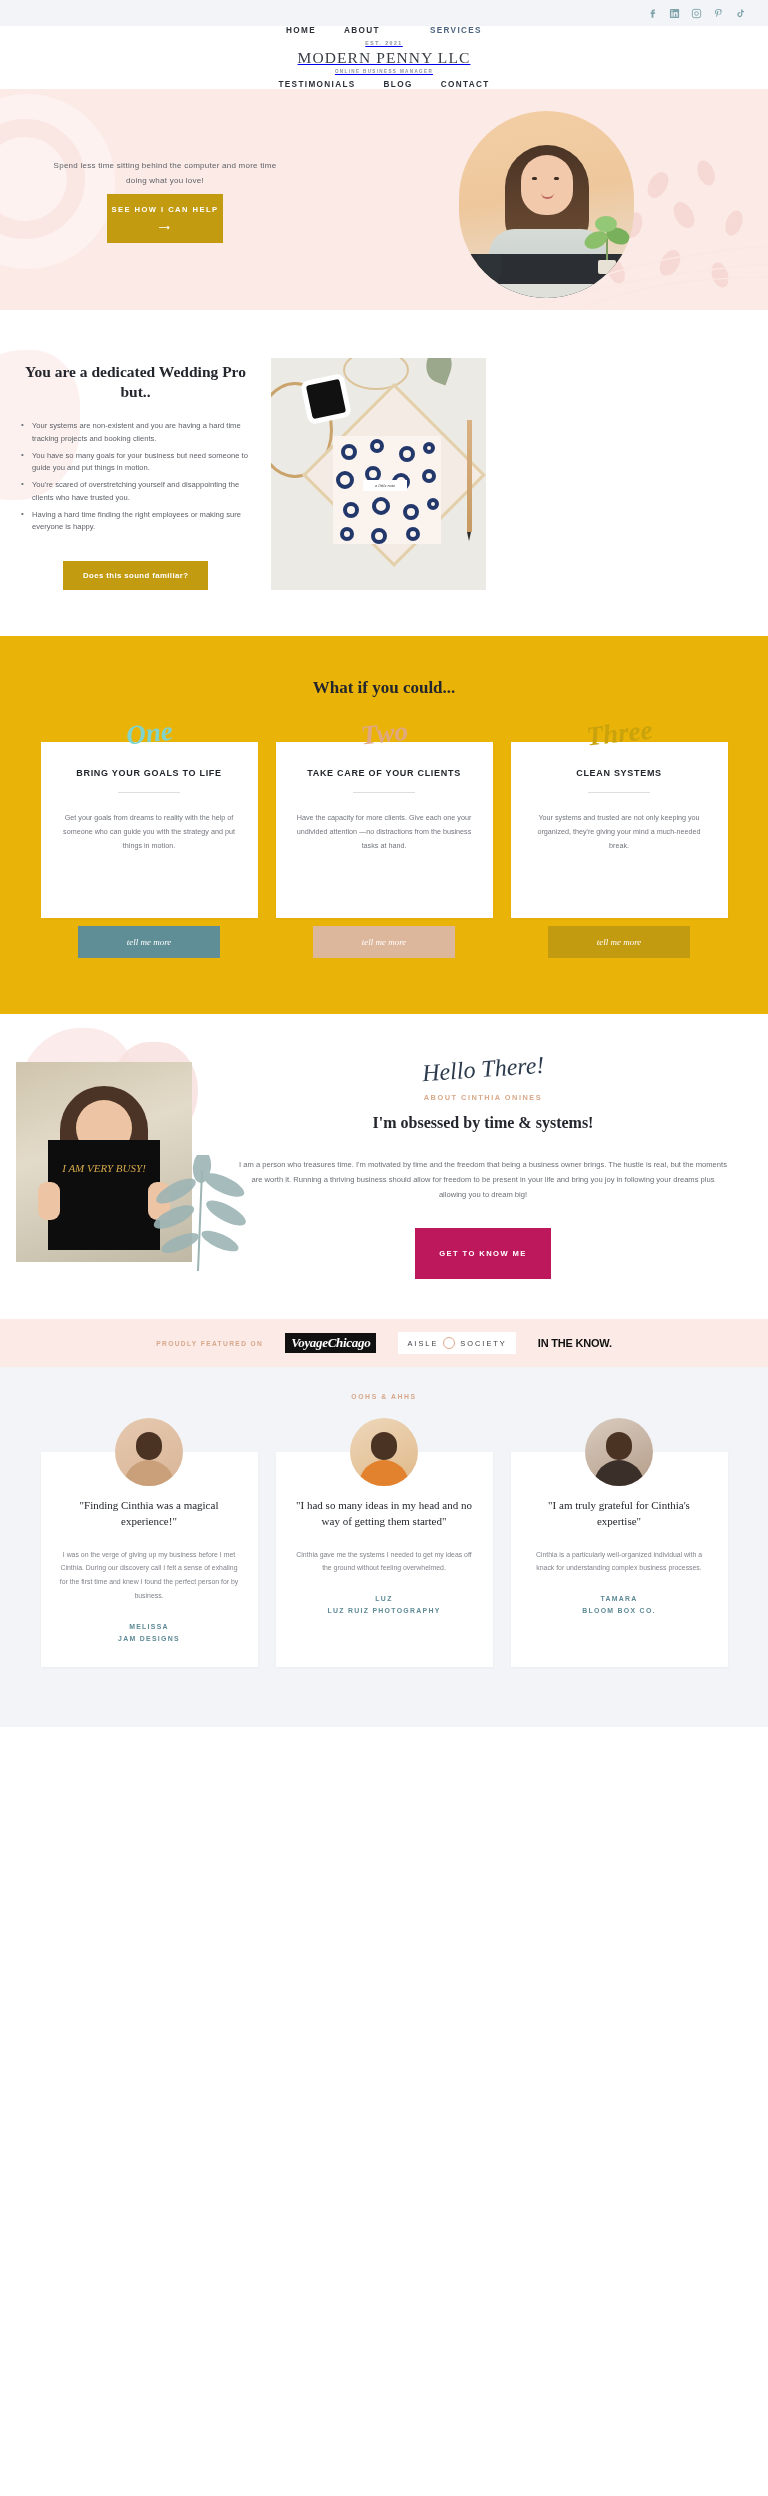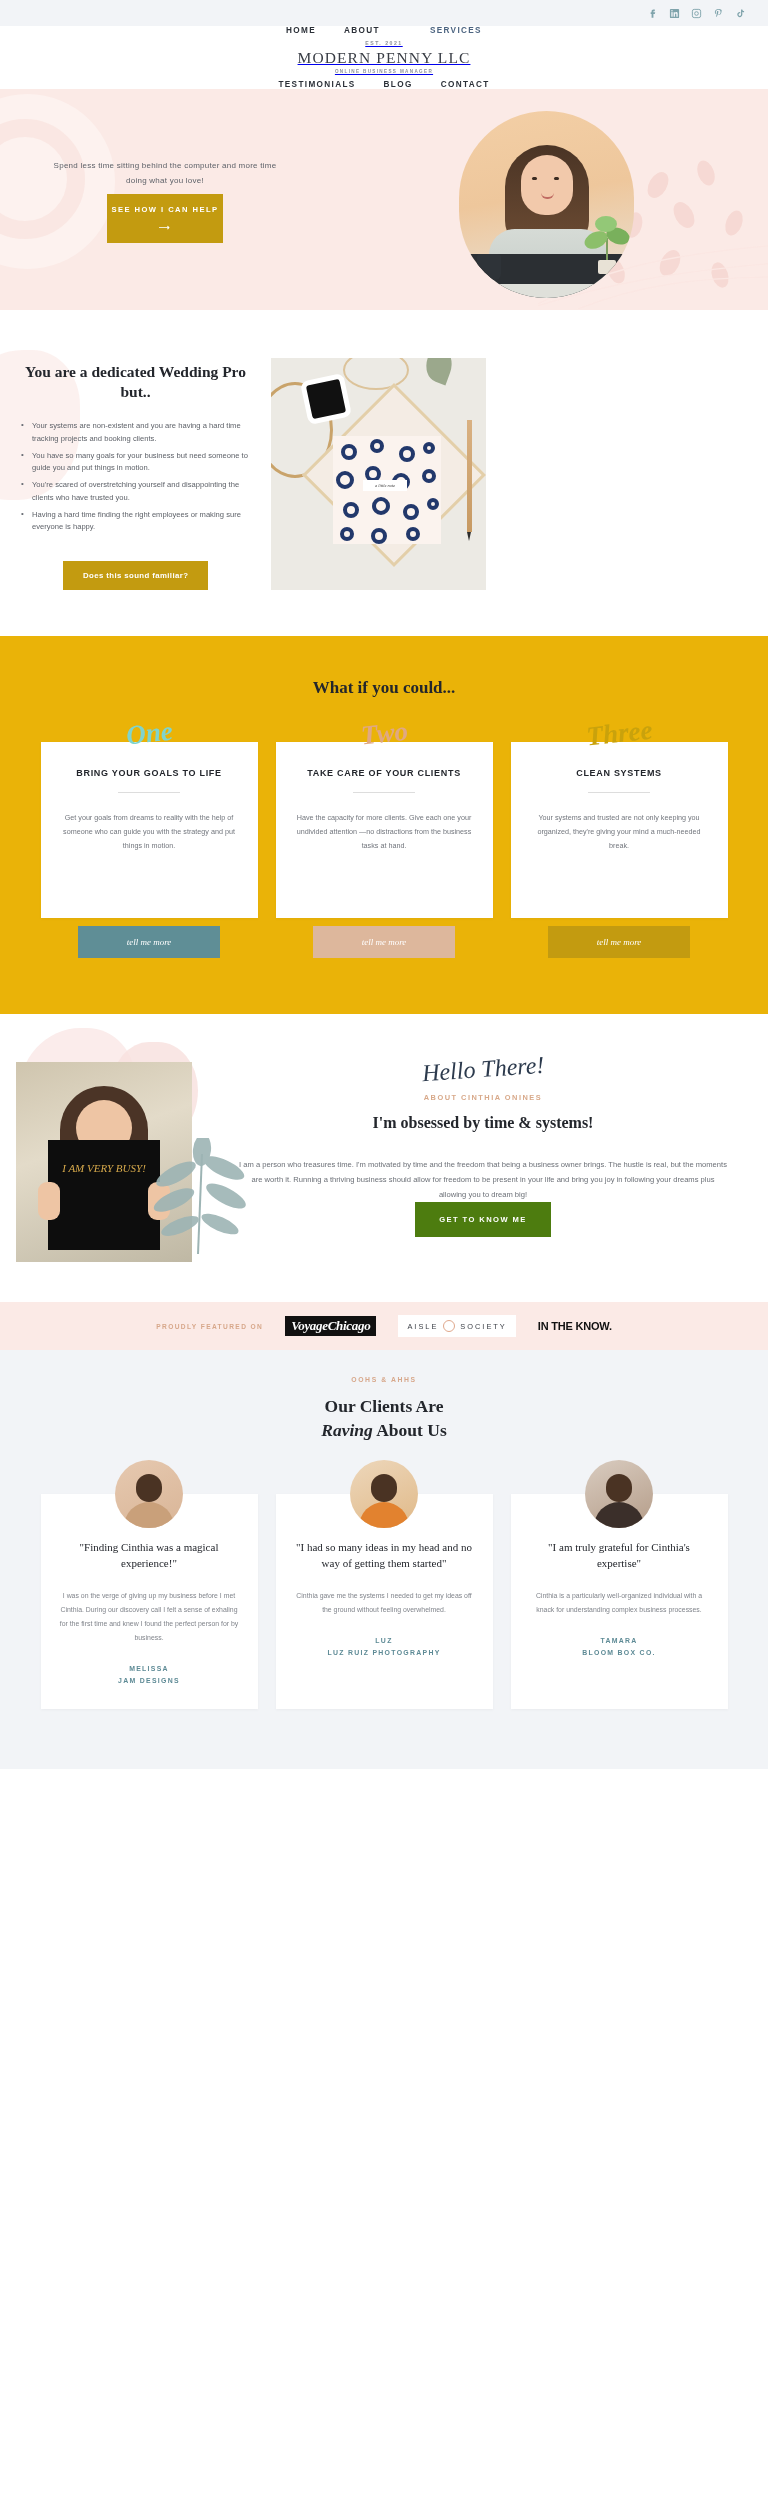--- a/index.html
+++ b/index.html
@@ -234,22 +234,22 @@
     font-size:24px; color:#2c3a4d; transform:rotate(-4deg); display:inline-block;
   }
   .ab-kicker{
     font-size:7.4px; font-weight:700; letter-spacing:1.5px; color:#d8a98a; margin-top:10px;
   }
   .ab-h2{
     font-family:"Liberation Serif", serif; font-size:16px; color:#23262c; margin-top:12px;
   }
   .ab-p{ font-size:7.6px; line-height:1.95; color:#6c7077; margin-top:26px; padding:0 24px; }
   .btn-know{
-    display:inline-block; background:#4d7c0f; color:#fff;
-    font-size:7.6px; font-weight:700; letter-spacing:1.4px; padding:13px 24px;
+    display:inline-block; margin-top:26px; background:#be185d; color:#fff;
+    font-size:7.6px; font-weight:700; letter-spacing:1.4px; padding:21px 24px;
     text-decoration:none; border:none; cursor:pointer; font-family:"Liberation Sans",sans-serif;
   }
 
   
   .sec-feat{
     background:#fbeae6; height:48px; display:flex; align-items:center;
     justify-content:center; gap:22px;
   }
   .feat-label{ font-size:6.6px; font-weight:700; letter-spacing:1.4px; color:#d7a78a; }
   .feat-voyage{
@@ -528,24 +528,20 @@
     <span class="feat-aisle">
       <span>AISLE</span>
       <span class="aisle-o"></span>
       <span>SOCIETY</span>
     </span>
     <span class="feat-know">IN THE KNOW.</span>
   </div>
 
   <div class="sec-test">
     <div class="test-kicker">OOHS &amp; AHHS</div>
-    <h2 class="test-h2">
-      <span>Our Clients Are</span><br>
-      <span class="ital">Raving</span><span> About Us</span>
-    </h2>
     <div class="tcards">
 
       <div class="tcard">
         <div class="tavatar av-a">
           <span class="av-head"></span>
           <span class="av-body"></span>
         </div>
         <div class="tquote">"Finding Cinthia was a magical experience!"</div>
         <div class="tbody">I was on the verge of giving up my business before I met Cinthia. During our discovery call I felt a sense of exhaling for the first time and knew I found the perfect person for by business.</div>
         <div class="tname">

